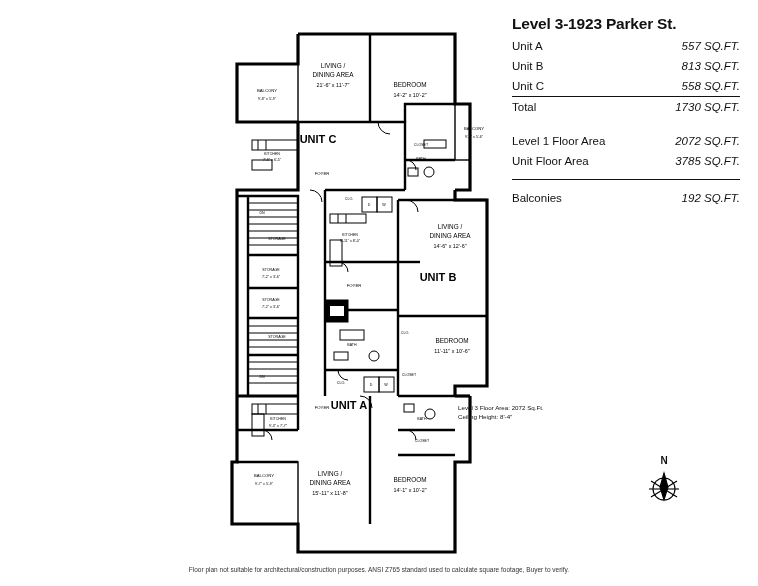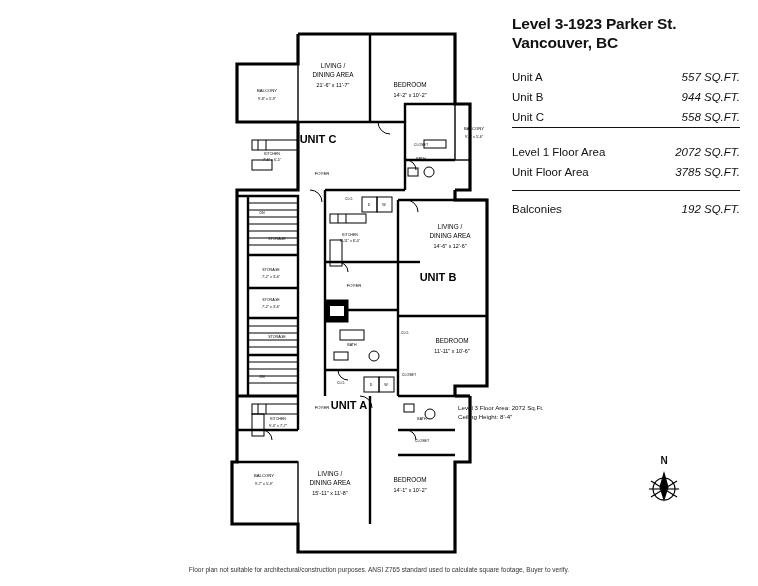--- a/index.html
+++ b/index.html
@@ -21,21 +21,21 @@
     position: absolute;
     left: 512px;
     top: 14px;
     width: 228px;
   }
   #info-title {
     font-size: 15.5px;
     font-weight: bold;
     line-height: 1.25;
     letter-spacing: -0.2px;
-    margin-bottom: 14px;
+    margin-bottom: 3px;
   }
   .stat-table {
     width: 100%;
     border-collapse: collapse;
     font-size: 11.5px;
   }
   .stat-table td {
     padding: 4px 0 4px 0;
     vertical-align: bottom;
     white-space: nowrap;
@@ -324,36 +324,39 @@
 </div>
 
 <div id="plan-note">
   <div>Level 3 Floor Area: 2072 Sq.Ft.</div>
   <div>Ceiling Height: 8'-4"</div>
 </div>
 
 <div id="info-panel">
   <div id="info-title">
     <div>Level 3-1923 Parker St.</div>
-    <div>Vancouver, BC</div>
   </div>
 
   <table class="stat-table">
     <tbody>
       <tr>
         <td>Unit A</td>
         <td class="val">557 SQ.FT.</td>
       </tr>
       <tr>
         <td>Unit B</td>
-        <td class="val">944 SQ.FT.</td>
+        <td class="val">813 SQ.FT.</td>
       </tr>
       <tr class="rule-under">
         <td>Unit C</td>
         <td class="val">558 SQ.FT.</td>
+      </tr>
+      <tr>
+        <td>Total</td>
+        <td class="val">1730 SQ.FT.</td>
       </tr>
 
       <tr class="gap-row">
           <td colspan="2"></td>
         </tr>
 
       <tr>
         <td>Level 1 Floor Area</td>
         <td class="val">2072 SQ.FT.</td>
       </tr>

